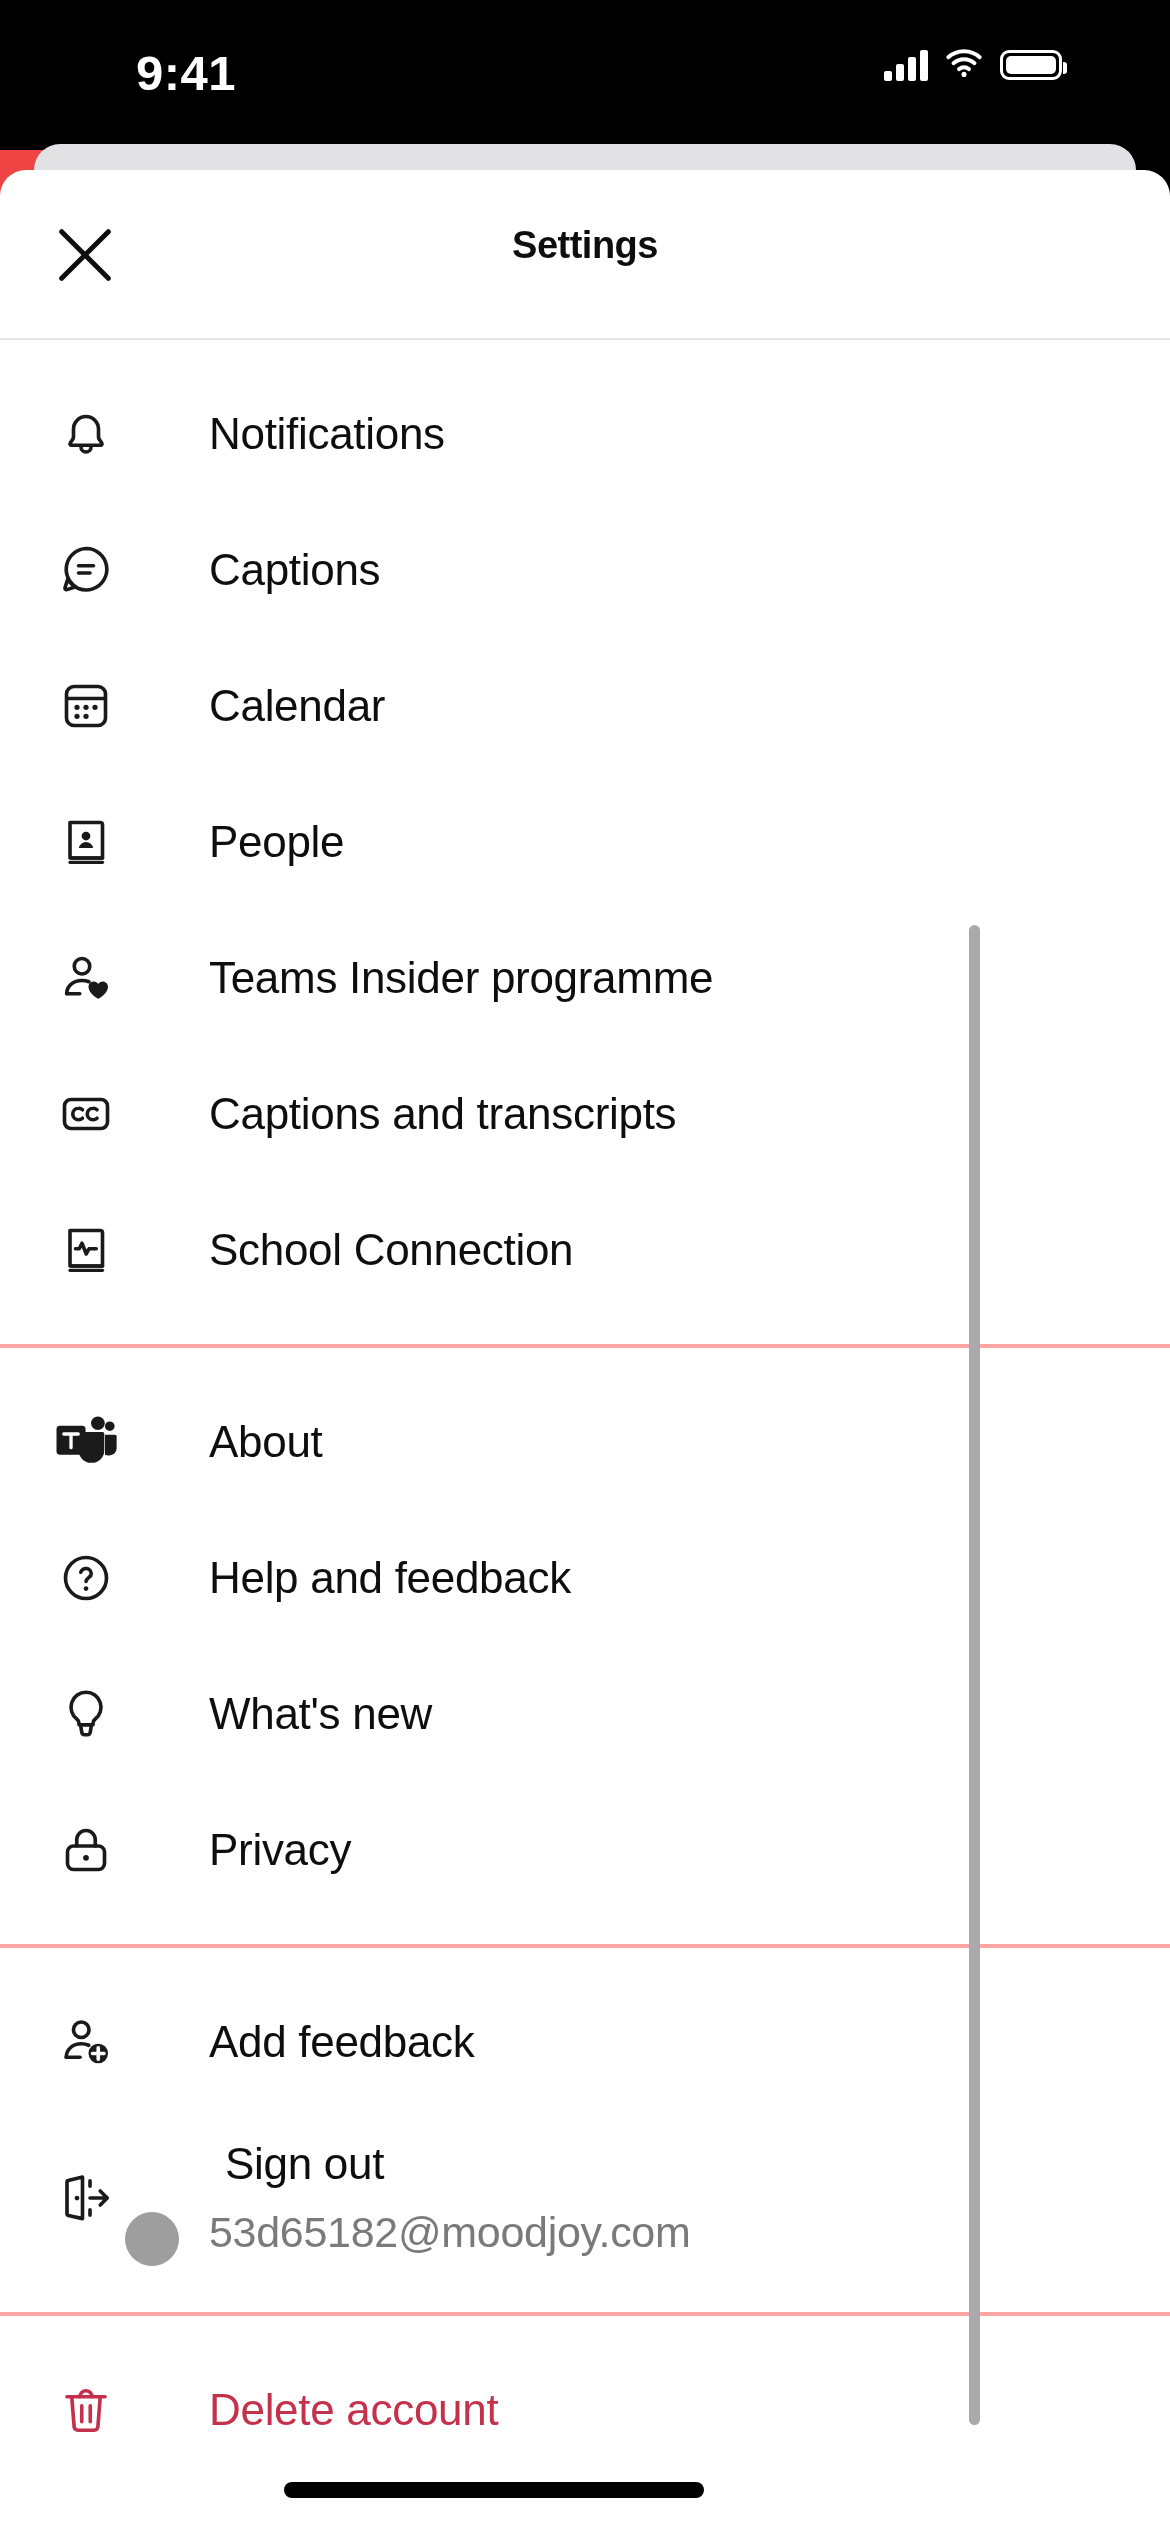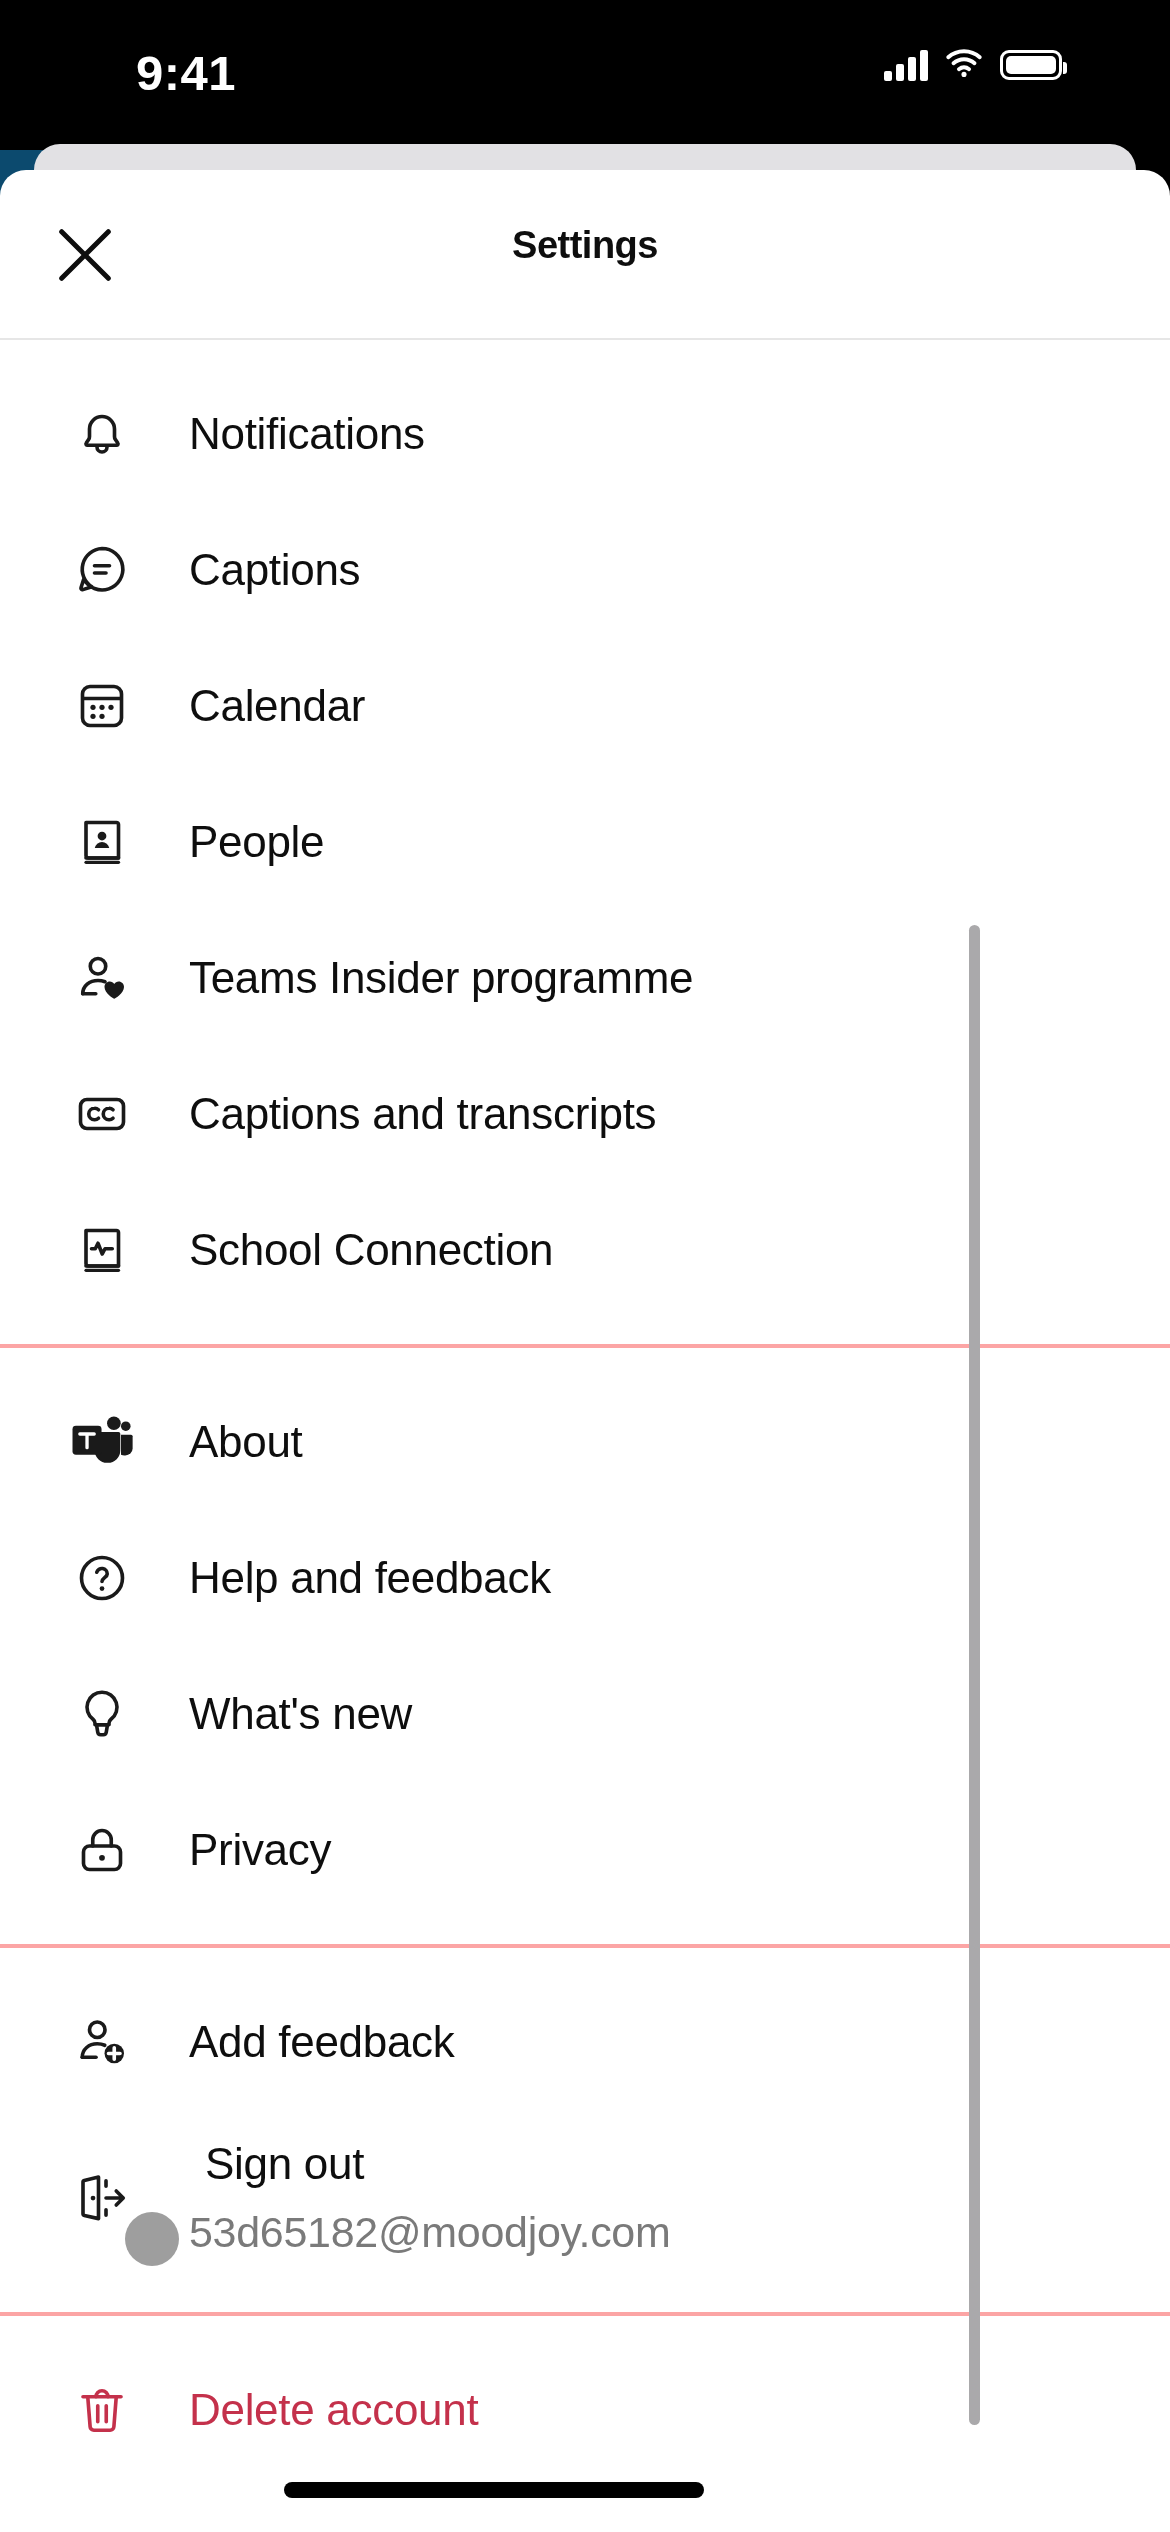--- a/index.html
+++ b/index.html
@@ -5,21 +5,21 @@
   * { margin:0; padding:0; box-sizing:border-box; }
   html, body {
     width:1170px; height:2532px;
     background:#000;
     font-family:"Liberation Sans", sans-serif;
     overflow:hidden;
   }
   #phone {
     position:relative;
     width:988px; height:2532px;
-    background:#0c4a6e;
+    background:#ef4444;
   }
 
   
   #statusbar {
     position:absolute; top:0; left:0;
     width:1170px; height:150px;
     background:#000;
     color:#fff;
   }
   #status-time {
@@ -105,22 +105,23 @@
   
   .section { padding:0; }
   .section + .section { border-top:4px solid #fca5a5; }
   .sec-pad-top { height:26px; }
   .sec-pad-bot { height:26px; }
 
   .row {
     display:flex;
     align-items:center;
     height:136px;
-    padding-left:70px;
+    padding-left:54px;
     cursor:pointer;
+    gap:36px;
   }
   .row .ico {
     width:64px; height:64px;
     flex:0 0 64px;
     display:flex; align-items:center; justify-content:center;
   }
   .row .label {
     margin-left:55px;
     font-size:44px;
     color:#0e0e0e;

